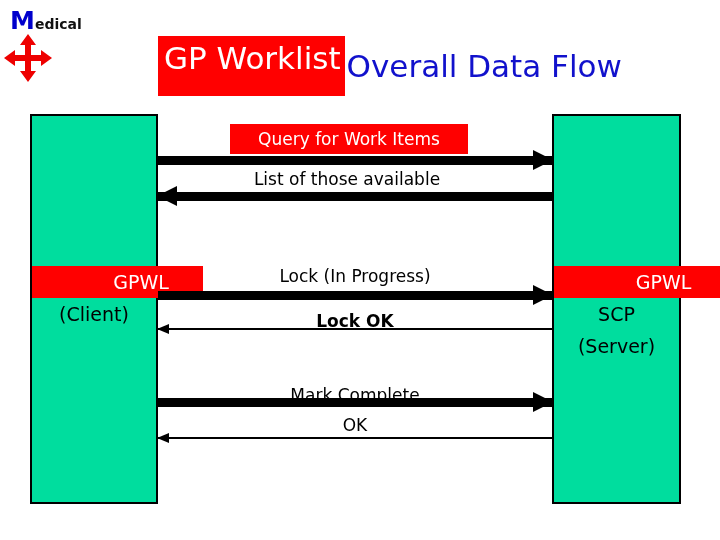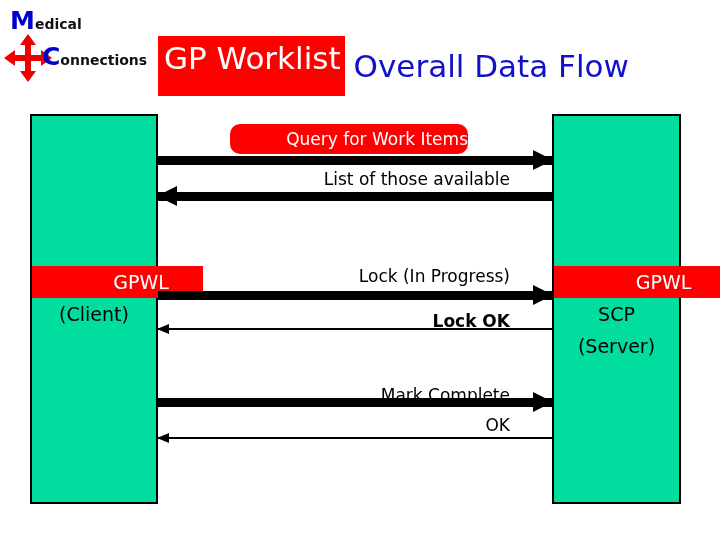--- a/index.html
+++ b/index.html
@@ -76,21 +76,21 @@
     color: #ffffff;
     font-size: 31px;
     line-height: 44px;
     padding: 0 4px 16px 6px;
     font-family: "DejaVu Sans", sans-serif;
   }
   #title-rest {
     color: #1111cc;
     font-size: 31px;
     line-height: 44px;
-    padding-left: 9px;
+    padding-left: 2px;
     font-family: "DejaVu Sans", sans-serif;
   }
 
   
   .node-box {
     position: absolute;
     background: #00dd9e;
     border: 2px solid #000000;
     box-sizing: border-box;
   }
@@ -158,39 +158,38 @@
     left: -1px;
     top: -4px;
     border-top: 5px solid transparent;
     border-bottom: 5px solid transparent;
     border-right: 12px solid #000000;
   }
 
   
   .arrow-label {
     position: absolute;
-    text-align: right;
+    text-align: center;
     font-size: 17px;
     line-height: 22px;
     color: #000000;
     white-space: nowrap;
-    border-radius: 10px;
   }
   .arrow-label.banner {
     background: #ff0000;
     color: #ffffff;
     font-size: 17px;
     line-height: 30px;
   }
 
   
   #lbl-query    { left: 230px; top: 124px; width: 238px; }
   #arr-query    { left: 158px; top: 156px; width: 394px; }
 
-  #lbl-list     { left: 200px; top: 168px; width: 310px; }
+  #lbl-list     { left: 192px; top: 168px; width: 310px; }
   #arr-list     { left: 158px; top: 192px; width: 394px; }
 
   #lbl-lock     { left: 200px; top: 265px; width: 310px; }
   #arr-lock     { left: 158px; top: 291px; width: 394px; }
 
   #lbl-lockok   { left: 200px; top: 310px; width: 310px; font-weight: bold; }
   #arr-lockok   { left: 158px; top: 328px; width: 394px; }
 
   #lbl-mark     { left: 200px; top: 372px; width: 310px; margin-top: 12px; }
   #arr-mark     { left: 158px; top: 398px; width: 394px; }
@@ -206,23 +205,20 @@
   <div id="logo-cross">
     <svg width="48" height="48" viewBox="0 0 48 48" aria-hidden="true">
       <path d="M24 0 L32 11 L27 11 L27 21 L37 21 L37 16 L48 24 L37 32 L37 27 L27 27 L27 37 L32 37 L24 48 L16 37 L21 37 L21 27 L11 27 L11 32 L0 24 L11 16 L11 21 L21 21 L21 11 L16 11 Z" fill="#ee0000"></path>
     </svg>
   </div>
 
   <div id="logo-word-medical">
     <span class="cap">M</span><span class="rest">edical</span>
   </div>
 
-  <div id="logo-word-connections">
-    <span class="cap">C</span><span class="rest">onnections</span>
-  </div>
 
 </div>
 
 <div id="title-row">
   <span id="title-highlight">GP Worklist</span>
   <span id="title-rest">Overall Data Flow</span>
 </div>
 
 <div class="node-box" id="box-client">
   <div class="node-label">

